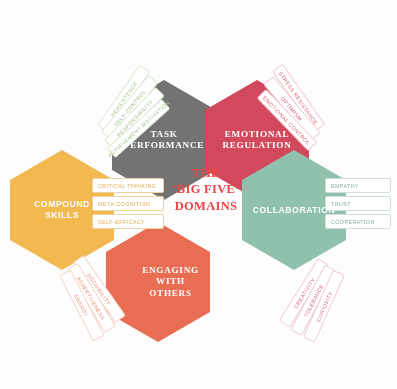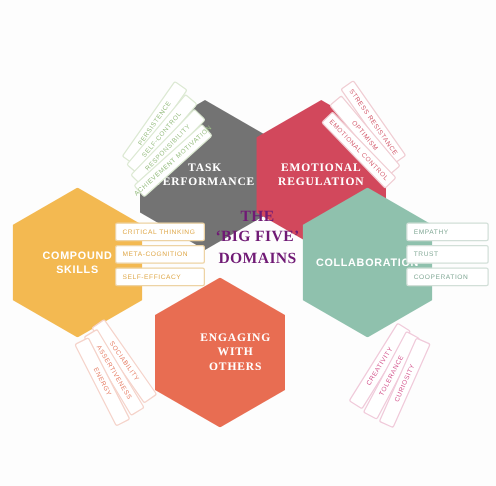--- a/index.html
+++ b/index.html
@@ -47,35 +47,35 @@
     font-family: "Liberation Sans", sans-serif;
     font-size: 8.6px;
     letter-spacing: 0.6px;
   }
 
   
   #hex-task          { left: 112px; top:  80px; }
   #hex-emotional     { left: 205px; top:  80px; }
   #hex-collaboration { left: 242px; top: 150px; }
   #hex-open          { left: 205px; top: 222px; }
-  #hex-engaging      { left: 124px; top: 222px; padding-left: 29px; }
+  #hex-engaging      { left: 106px; top: 222px; padding-left: 29px; }
   #hex-compound      { left:  10px; top: 150px; }
 
   
   #center-title {
     position: absolute;
     left: 158px;
     top: 165px;
     width: 96px;
     text-align: center;
     font-family: "Liberation Serif", serif;
     font-weight: bold;
     font-size: 12.5px;
     line-height: 1.3;
-    color: #701a75;
+    color: #ef4444;
     letter-spacing: 0.3px;
     white-space: pre-line;
   }
 
   
   .side-stack {
     position: absolute;
     display: flex;
     flex-direction: column;
     gap: 3px;

